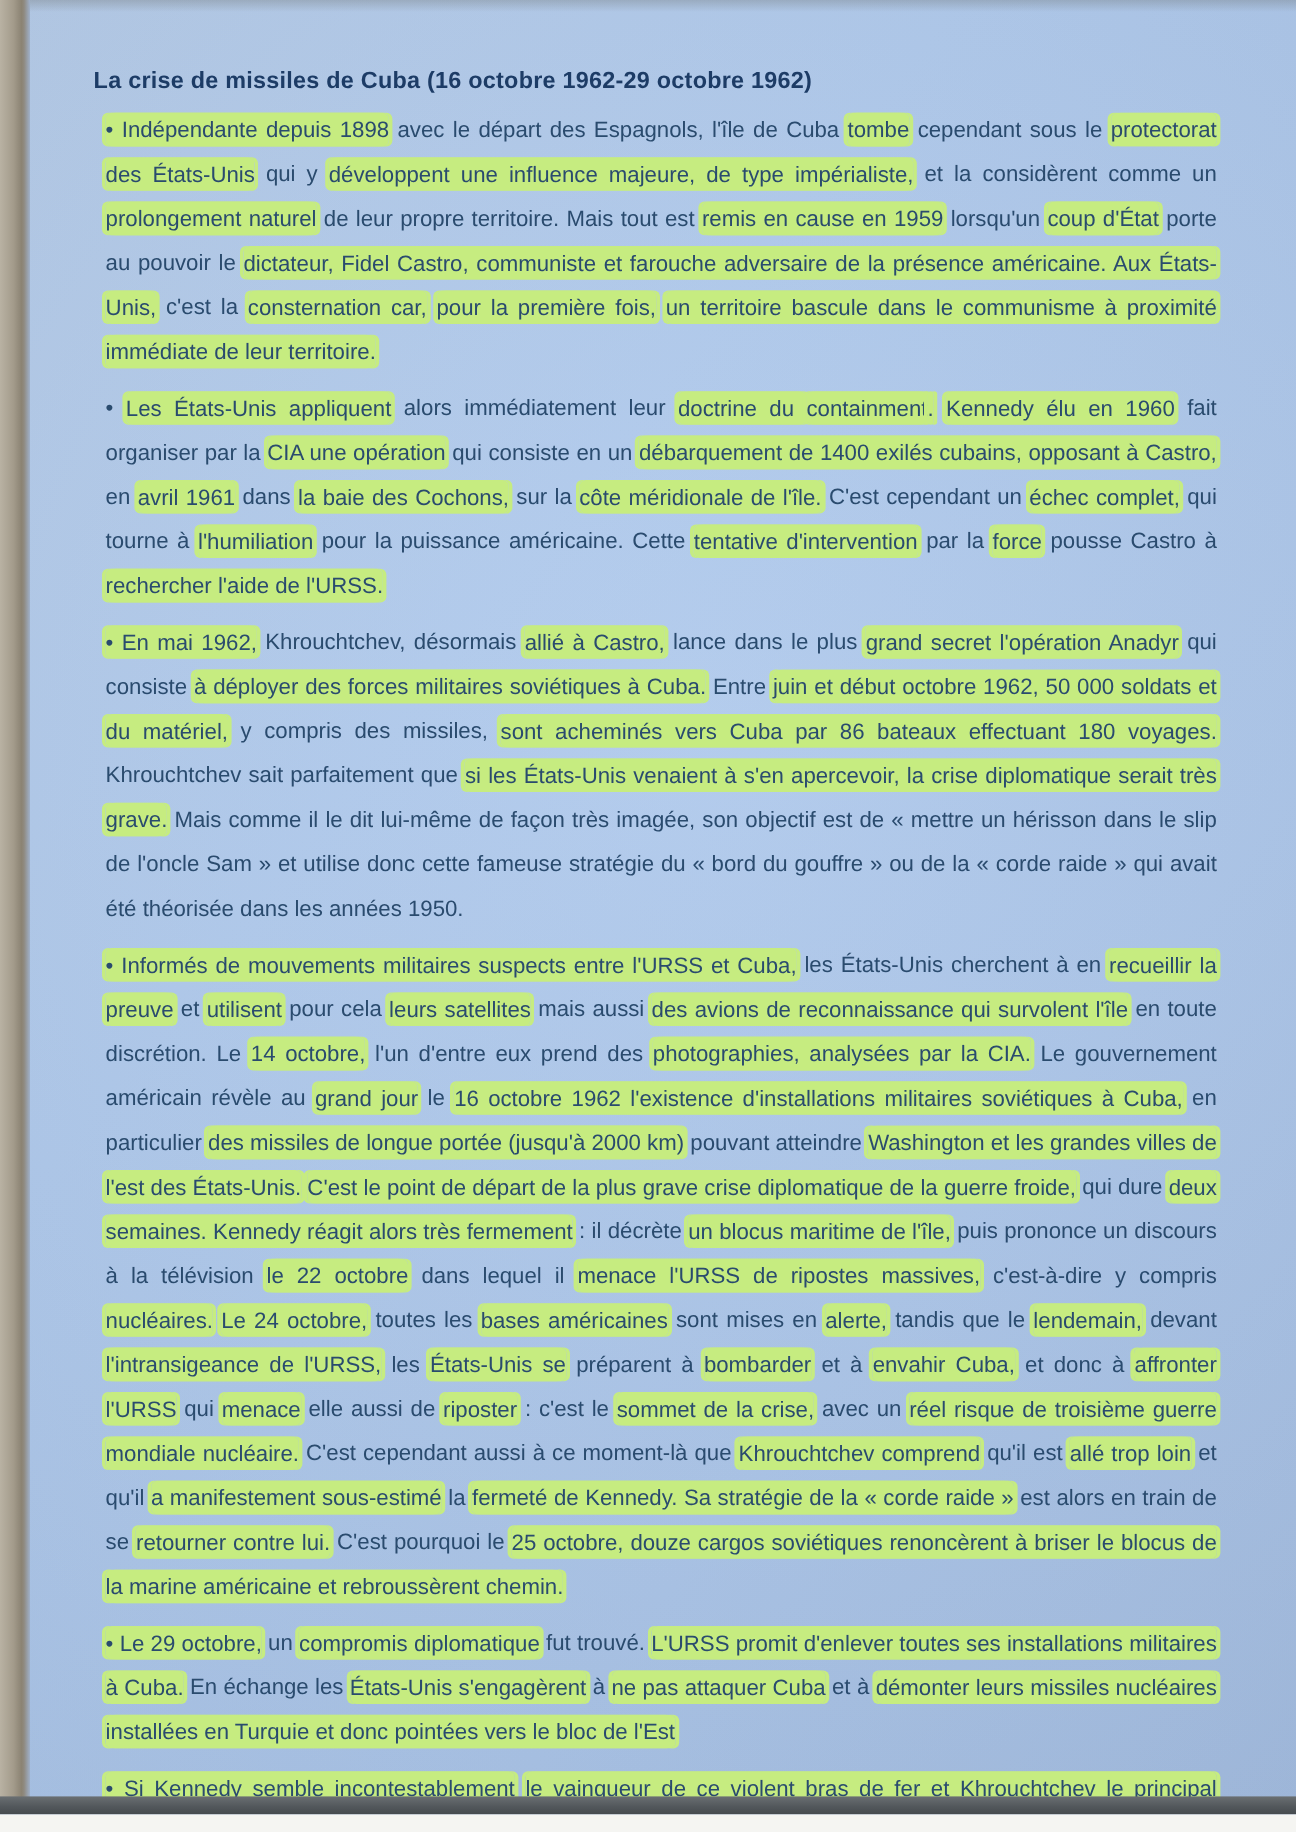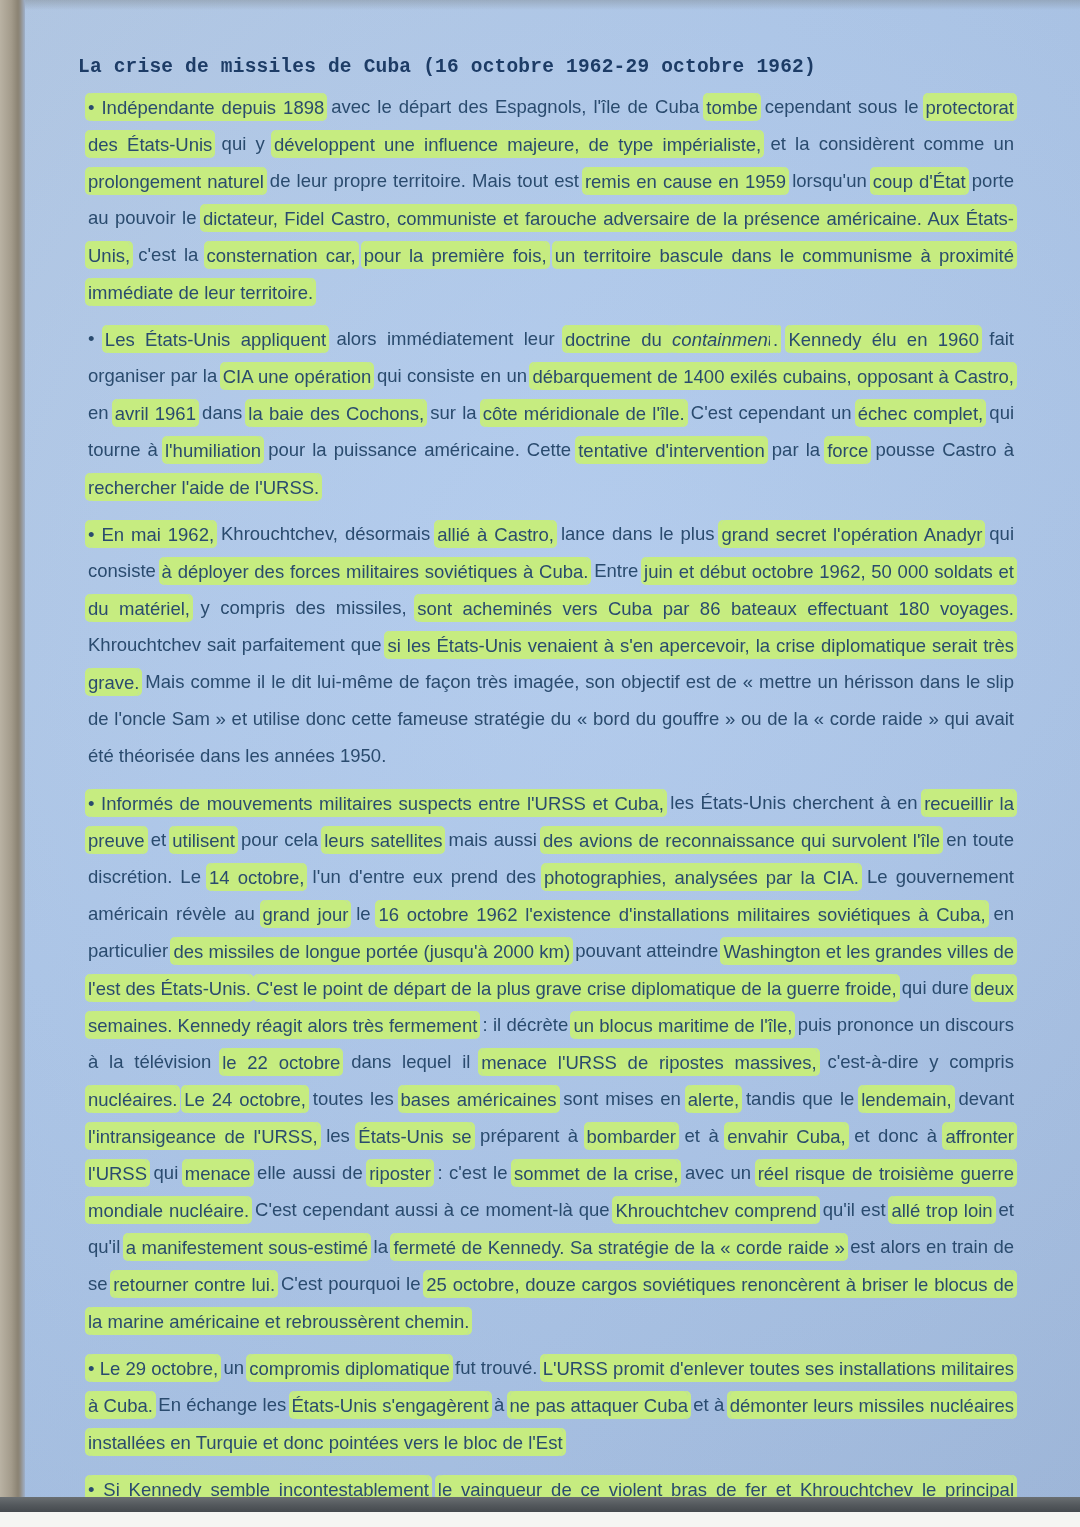--- a/index.html
+++ b/index.html
@@ -36,42 +36,42 @@
   }
   .table-below {
     position: absolute; left: 0; right: 0; bottom: 0; height: 15px;
     background: #f5f5f2;
   }
   .content {
     position: absolute; left: 78px; right: 56px; top: 56px;
     color: var(--ink);
   }
   .doc-title {
-    font-family: Liberation Mono, monospace;
+    font-family: Liberation Sans, sans-serif;
     font-weight: bold;
     font-size: 19.5px;
     color: var(--title-ink);
     margin: 0 0 7px 0;
     letter-spacing: 0.2px;
   }
   .para {
     font-size: 18.5px;
     line-height: 37px;
     text-align: justify;
     margin: 10px;
   }
   .hl {
     background: var(--hl);
     border-radius: 5px;
     padding: 3.5px 0;
     box-shadow: 3px 0 0 var(--hl), -3px 0 0 var(--hl);
     box-decoration-break: clone;
     -webkit-box-decoration-break: clone;
   }
-  .it { font-style: italic; }
+  .it { }
 </style>
 </head>
 <body>
 
 <div class="photo">
   <div class="edge-top"></div>
   <div class="edge-left"></div>
 
   <div class="content">
     <div class="doc-title">La crise de missiles de Cuba (16 octobre 1962-29 octobre 1962)</div>

